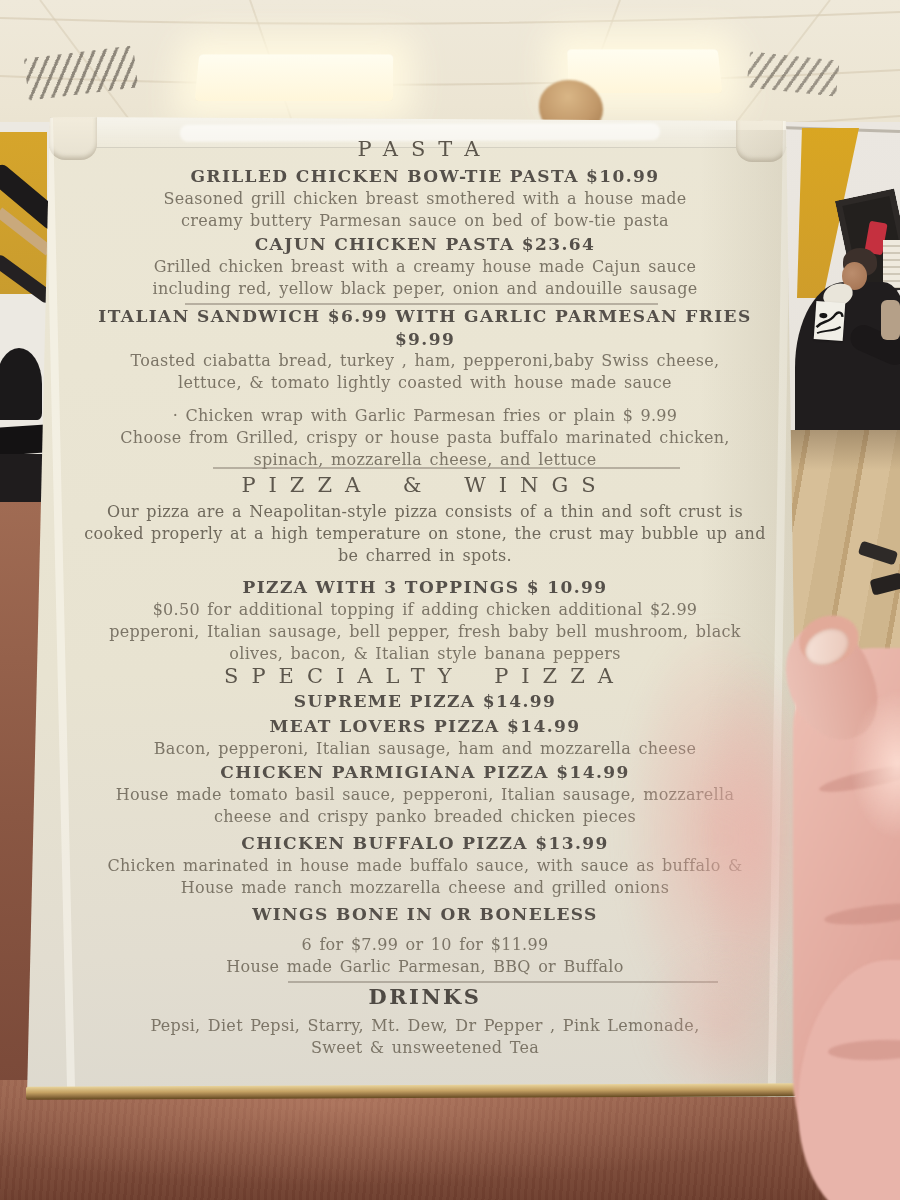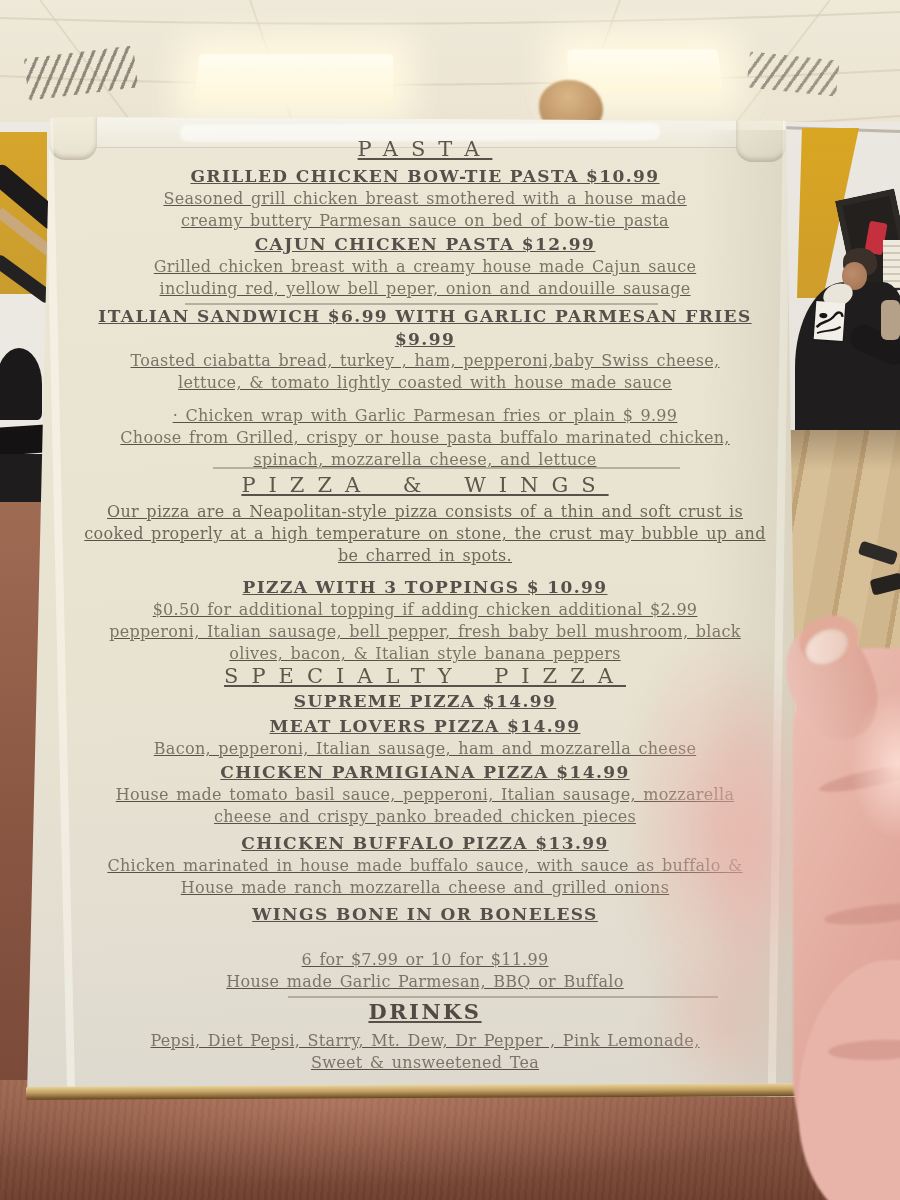--- a/index.html
+++ b/index.html
@@ -89,21 +89,21 @@
     background:linear-gradient(to right,rgba(0,0,0,0),rgba(160,150,128,.22));}
   .tint{border-radius:50%;filter:blur(9px);pointer-events:none;}
   .t1{left:620px;top:620px;width:190px;height:420px;
     background:radial-gradient(closest-side,rgba(232,168,158,.55),rgba(232,168,158,0));}
   .t2{left:700px;top:660px;width:110px;height:360px;
     background:radial-gradient(closest-side,rgba(236,176,168,.65),rgba(236,176,168,0));}
   .t3{left:640px;top:940px;width:170px;height:170px;
     background:radial-gradient(closest-side,rgba(230,170,160,.4),rgba(230,170,160,0));}
 
   
-  .content{left:80px;top:130px;width:690px;color:#57514a;text-align:center;text-decoration:underline;}
+  .content{left:80px;top:130px;width:690px;color:#57514a;text-align:center;}
   .content > div{position:relative;}
   .sec-title{font-size:21px;line-height:27px;letter-spacing:13px;word-spacing:10px;
     color:#5c564c;white-space:nowrap;}
   .item-name{font-size:17px;line-height:23px;font-weight:bold;letter-spacing:1.4px;color:#55504a;}
   .item-desc,.item-sub{font-size:16px;line-height:22px;letter-spacing:.3px;word-spacing:2px;color:#7c7567;margin-left:auto;margin-right:auto;}
   .divider{height:0;border-top:2px solid rgba(140,132,118,.55);}
   .drinks-title{font-size:21px;line-height:26px;font-weight:bold;letter-spacing:2.5px;color:#4f4a44;}
 
   
   .hand{left:0;top:0;width:900px;height:1200px;z-index:7;pointer-events:none;}
@@ -201,22 +201,22 @@
     <div class="notch nR"></div>
     <div class="edgeL"></div>
     <div class="edgeR"></div>
     <div class="shadeR"></div>
 
     <div class="content">
 
       <div class="sec-title" style="margin-top:6px">PASTA</div>
       <div class="item-name" style="margin-top:2px">GRILLED CHICKEN BOW-TIE PASTA $10.99</div>
       <div class="item-desc" style="max-width:540px">Seasoned grill chicken breast smothered with a house made creamy buttery Parmesan sauce on bed of bow-tie pasta</div>
-      <div class="item-name" style="margin-top:1px">CAJUN CHICKEN PASTA $12.99</div>
-      <div class="item-desc" style="max-width:620px">Grilled chicken breast with a creamy house made Cajun sauce including red, yellow bell peper, onion and andouille sausage</div>
+      <div class="item-name" style="margin-top:1px">CAJUN CHICKEN PASTA $23.64</div>
+      <div class="item-desc" style="max-width:620px">Grilled chicken breast with a creamy house made Cajun sauce including red, yellow black peper, onion and andouille sausage</div>
 
       <div class="divider" style="margin-top:3px;margin-left:105px;width:473px"></div>
       <div class="item-name">ITALIAN SANDWICH $6.99 WITH GARLIC PARMESAN FRIES $9.99</div>
       <div class="item-desc" style="margin-top:-1px;max-width:625px">Toasted ciabatta bread, turkey , ham, pepperoni,baby Swiss cheese, lettuce, &amp; tomato lightly coasted with house made sauce</div>
       <div class="item-sub" style="margin-top:11px">· Chicken wrap with Garlic Parmesan fries or plain $ 9.99</div>
       <div class="item-desc" style="max-width:645px">Choose from Grilled, crispy or house pasta buffalo marinated chicken, spinach, mozzarella cheese, and lettuce</div>
 
       <div class="divider" style="margin-top:-4px;margin-left:133px;width:467px"></div>
       <div class="sec-title" style="margin-top:3px">PIZZA &amp; WINGS</div>
       <div class="item-desc" style="margin-top:2px;max-width:685px;color:#6f695c">Our pizza are a Neapolitan-style pizza consists of a thin and soft crust is cooked properly at a high temperature on stone, the crust may bubble up and be charred in spots.</div>
@@ -226,21 +226,21 @@
 
       <div class="sec-title" style="margin-top:-2px">SPECIALTY PIZZA</div>
       <div class="item-name">SUPREME PIZZA $14.99</div>
       <div class="item-name" style="margin-top:2px">MEAT LOVERS PIZZA $14.99</div>
       <div class="item-desc">Bacon, pepperoni, Italian sausage, ham and mozzarella cheese</div>
       <div class="item-name" style="margin-top:1px">CHICKEN PARMIGIANA PIZZA $14.99</div>
       <div class="item-desc" style="max-width:665px">House made tomato basil sauce, pepperoni, Italian sausage, mozzarella cheese and crispy panko breaded chicken pieces</div>
       <div class="item-name" style="margin-top:4px">CHICKEN BUFFALO PIZZA  $13.99</div>
       <div class="item-desc" style="max-width:665px">Chicken marinated in house made buffalo sauce, with sauce as buffalo &amp; House made ranch mozzarella cheese and grilled onions</div>
       <div class="item-name" style="margin-top:4px">WINGS BONE IN OR BONELESS</div>
-      <div class="item-sub" style="margin-top:23px">6 for $7.99 or 10 for $11.99</div>
+      <div class="item-sub" style="margin-top:8px">6 for $7.99 or 10 for $11.99</div>
       <div class="item-desc">House made Garlic Parmesan, BBQ or Buffalo</div>
 
       <div class="divider" style="margin-top:3px;margin-left:208px;width:430px"></div>
       <div class="drinks-title" style="margin-top:1px">DRINKS</div>
       <div class="item-desc" style="margin-top:5px;max-width:600px">Pepsi, Diet Pepsi, Starry, Mt. Dew, Dr Pepper , Pink Lemonade, Sweet &amp; unsweetened Tea</div>
     </div>
 
     <div class="tint t1"></div>
     <div class="tint t2"></div>
     <div class="tint t3"></div>

